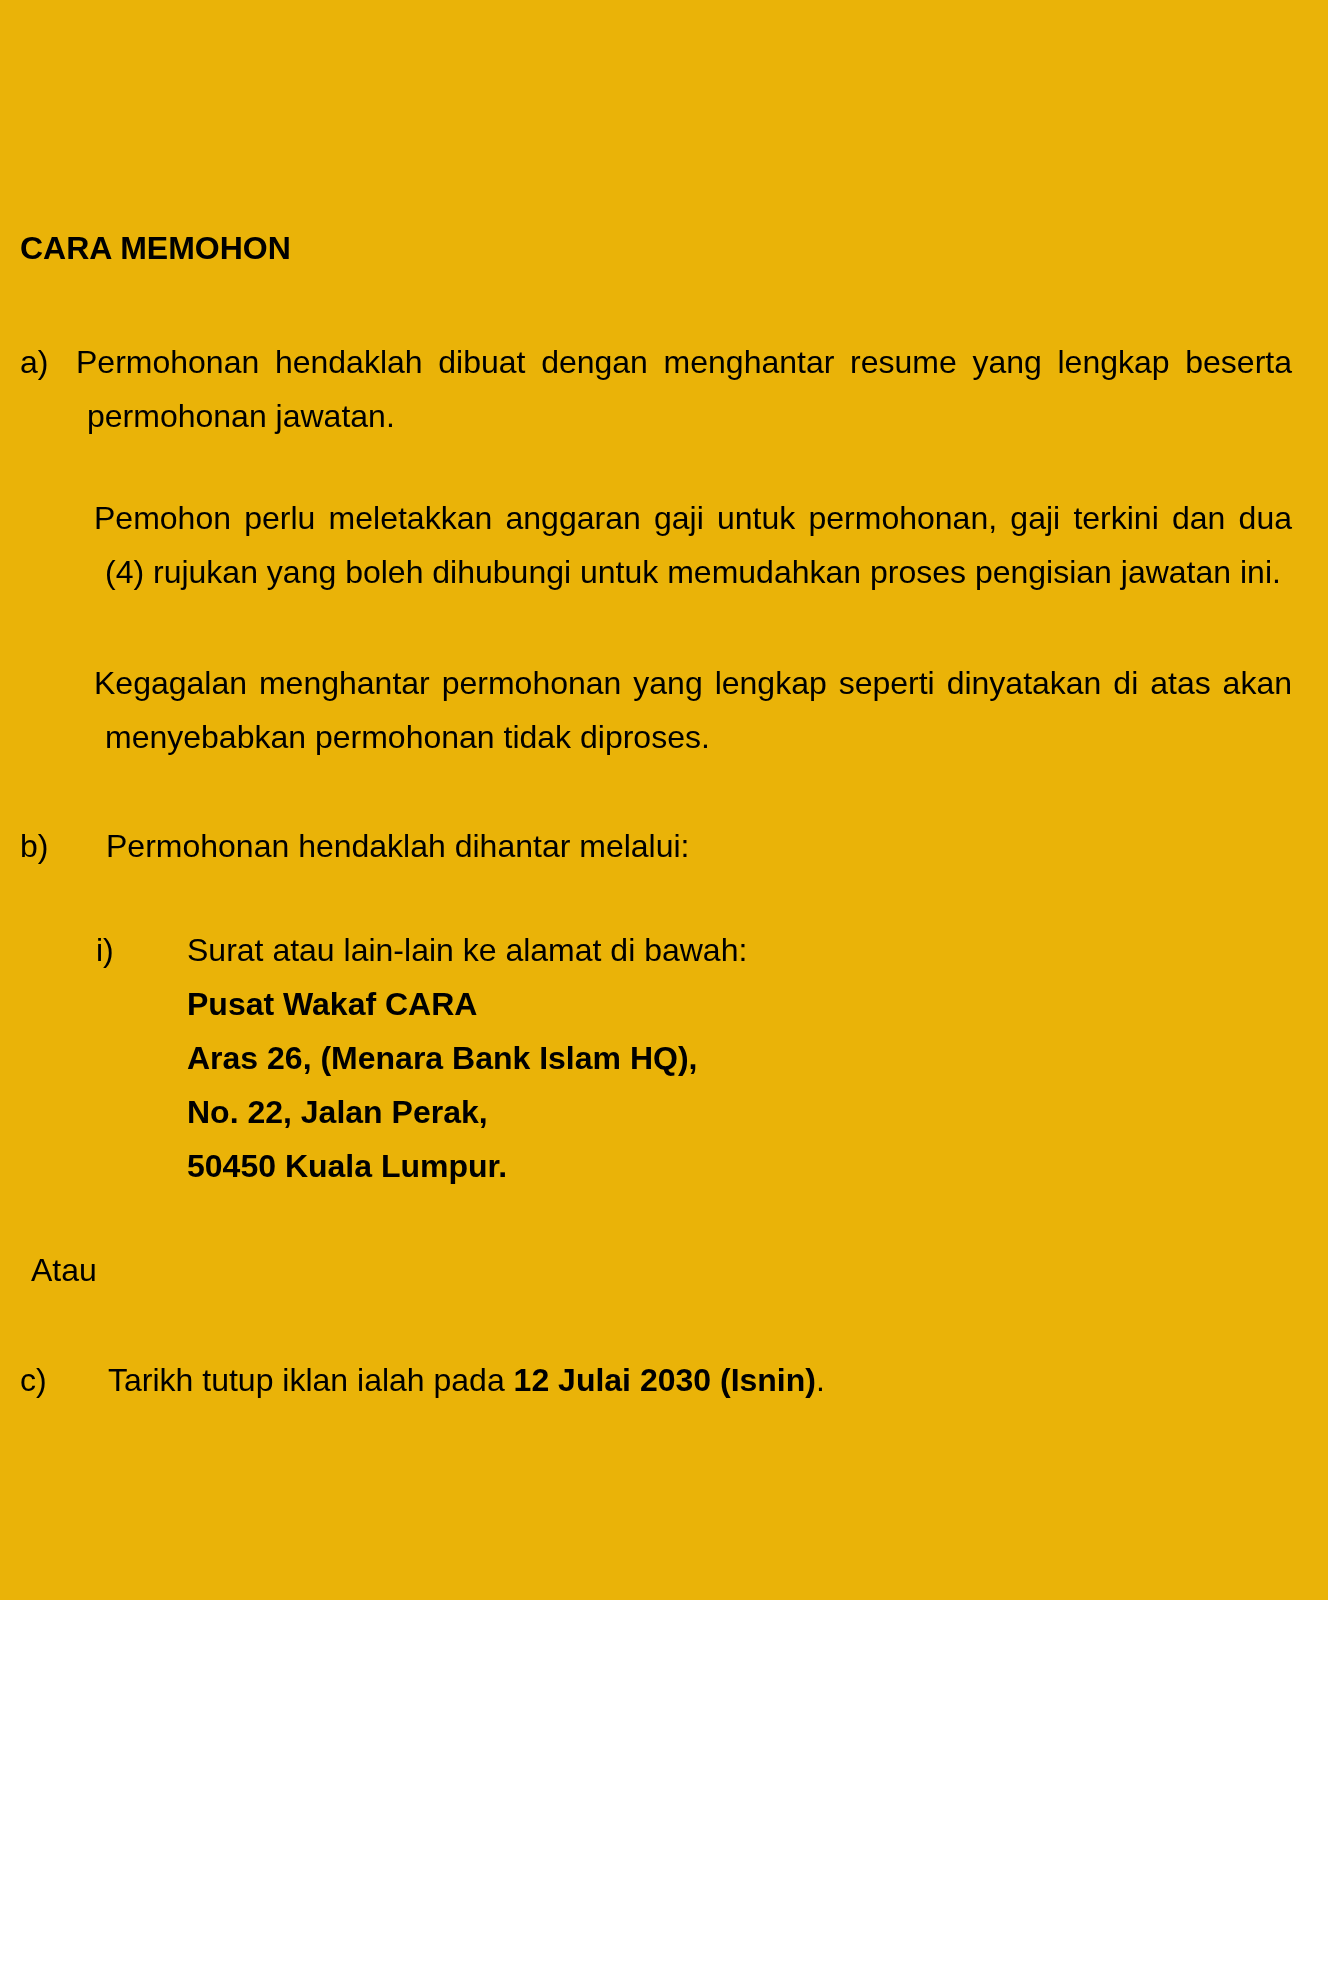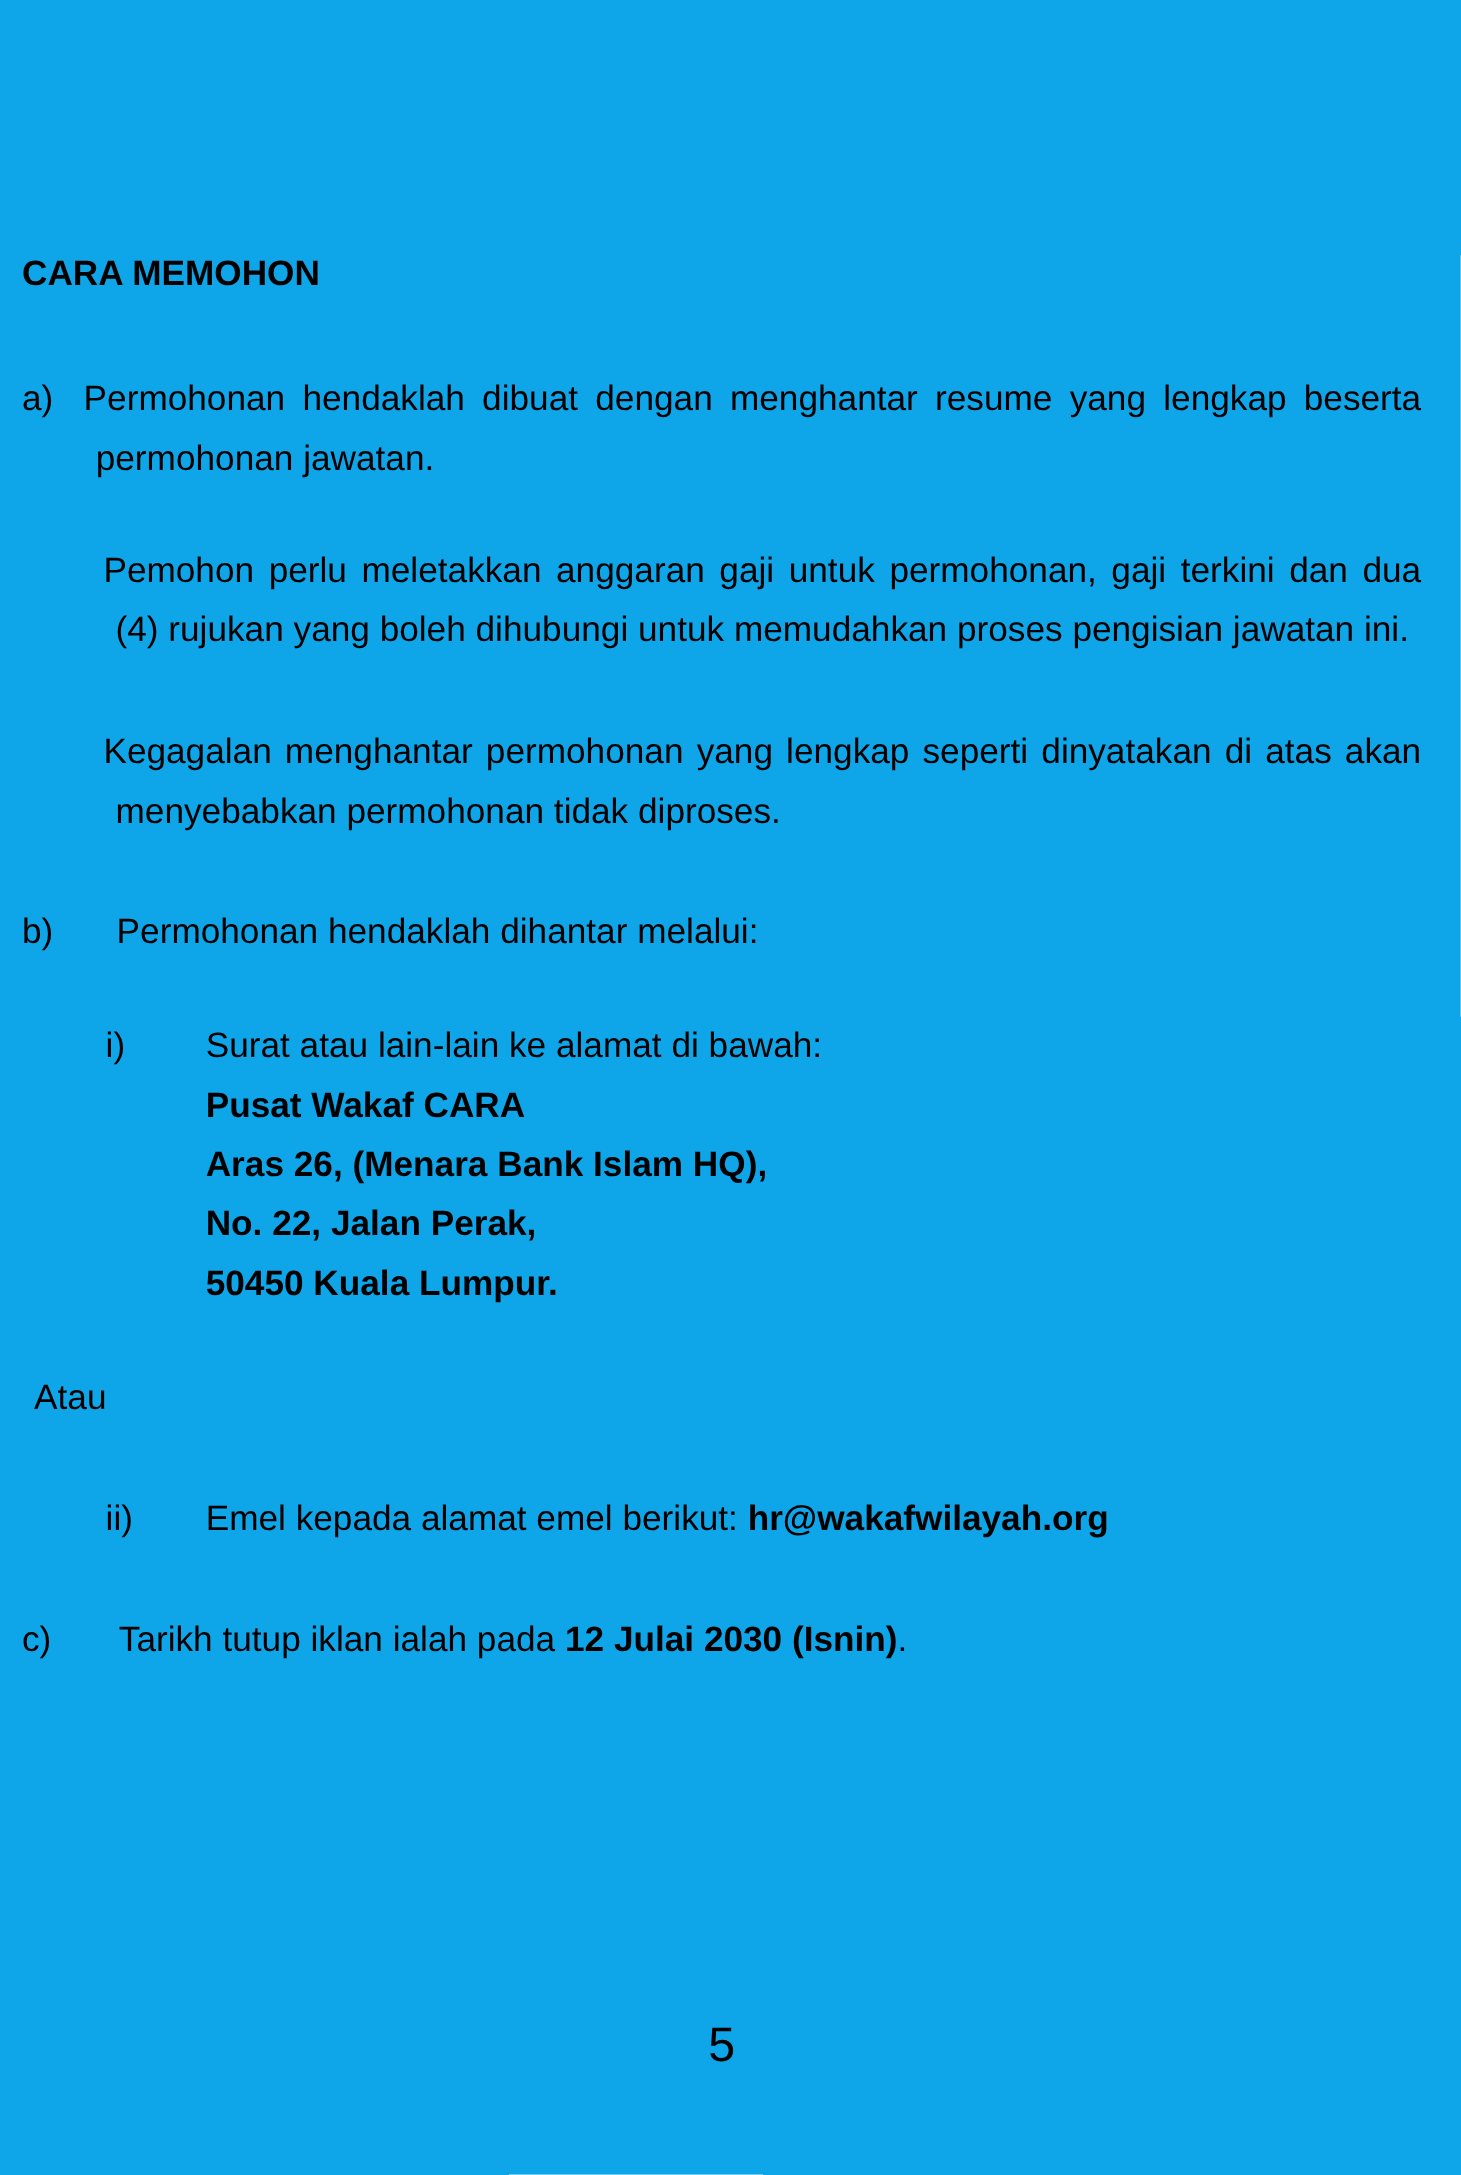--- a/index.html
+++ b/index.html
@@ -1,20 +1,20 @@
 <!DOCTYPE html>
 <html><head>
 <meta charset="utf-8">
 <style>
   html, body { margin: 0; padding: 0; background: #ffffff; }
   .page {
     width: 1328px;
-    height: 1977px;
+    height: 1600px;
     box-sizing: border-box;
-    background: #0ea5e9;
+    background: #eab308;
     color: #000000;
     font-family: "Liberation Sans", sans-serif;
     font-size: 32px;
     line-height: 54px;
     padding: 221px 36px 0 20px;
     overflow: hidden;
   }
   .heading {
     margin: 0;
     font-size: 32px;
@@ -94,24 +94,20 @@
 
   <div class="address">
     <div class="line">Pusat Wakaf CARA</div>
     <div class="line">Aras 26, (Menara Bank Islam HQ),</div>
     <div class="line">No. 22, Jalan Perak,</div>
     <div class="line">50450 Kuala Lumpur.</div>
   </div>
 
   <div class="or-line line">Atau</div>
 
-  <div class="row sub-ii">
-    <div class="label">ii)</div>
-    <div class="body line"><span>Emel kepada alamat emel berikut: </span><b>hr@wakafwilayah.org</b></div>
-  </div>
 
   <div class="row item-c">
     <div class="label">c)</div>
     <div class="body line"><span>Tarikh tutup iklan ialah pada </span><b>12 Julai 2030 (Isnin)</b><span>.</span></div>
   </div>
 
   <div class="footer">5</div>
 
 </div>
 

